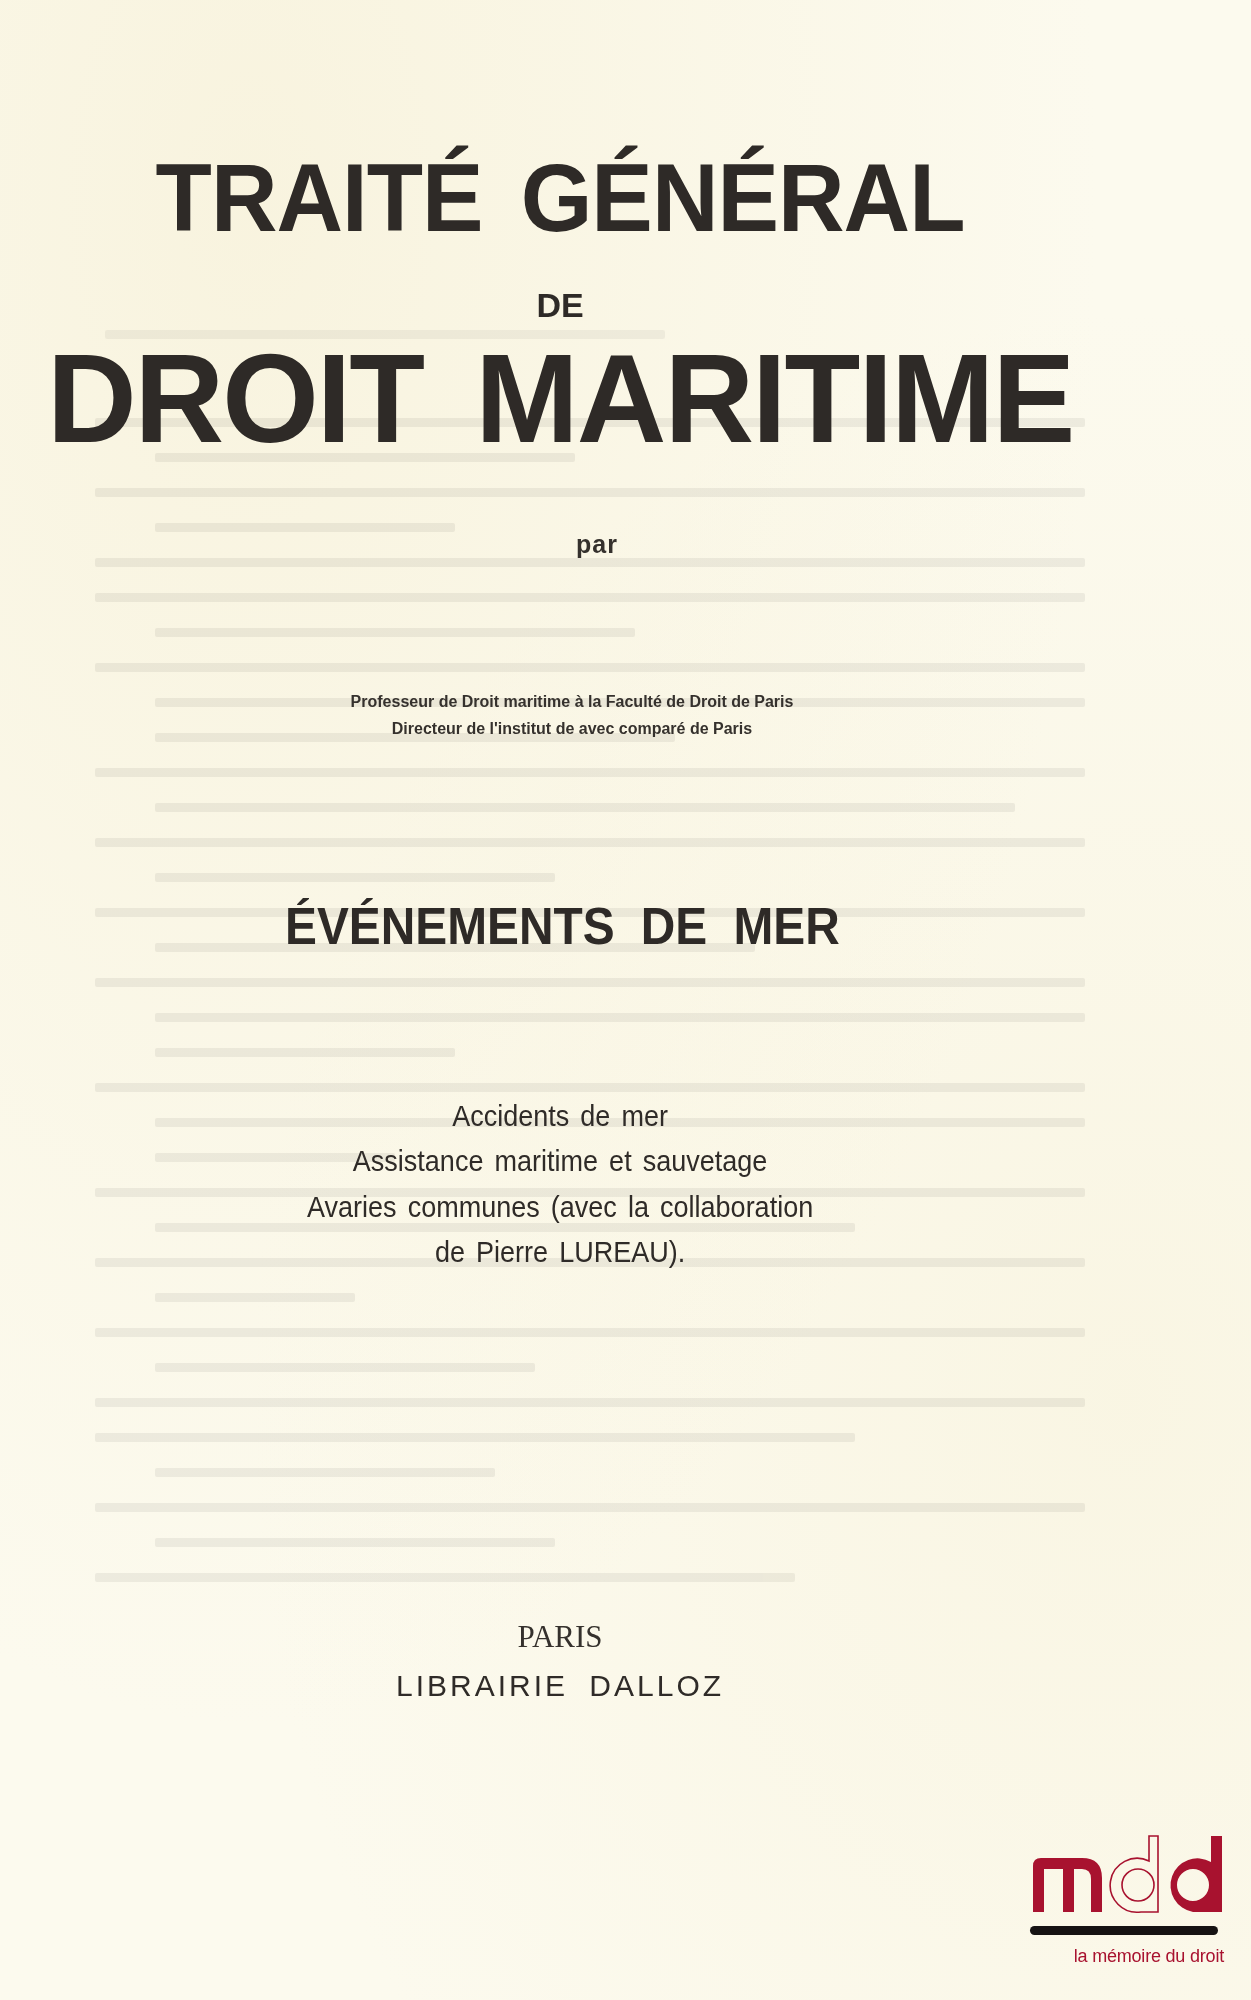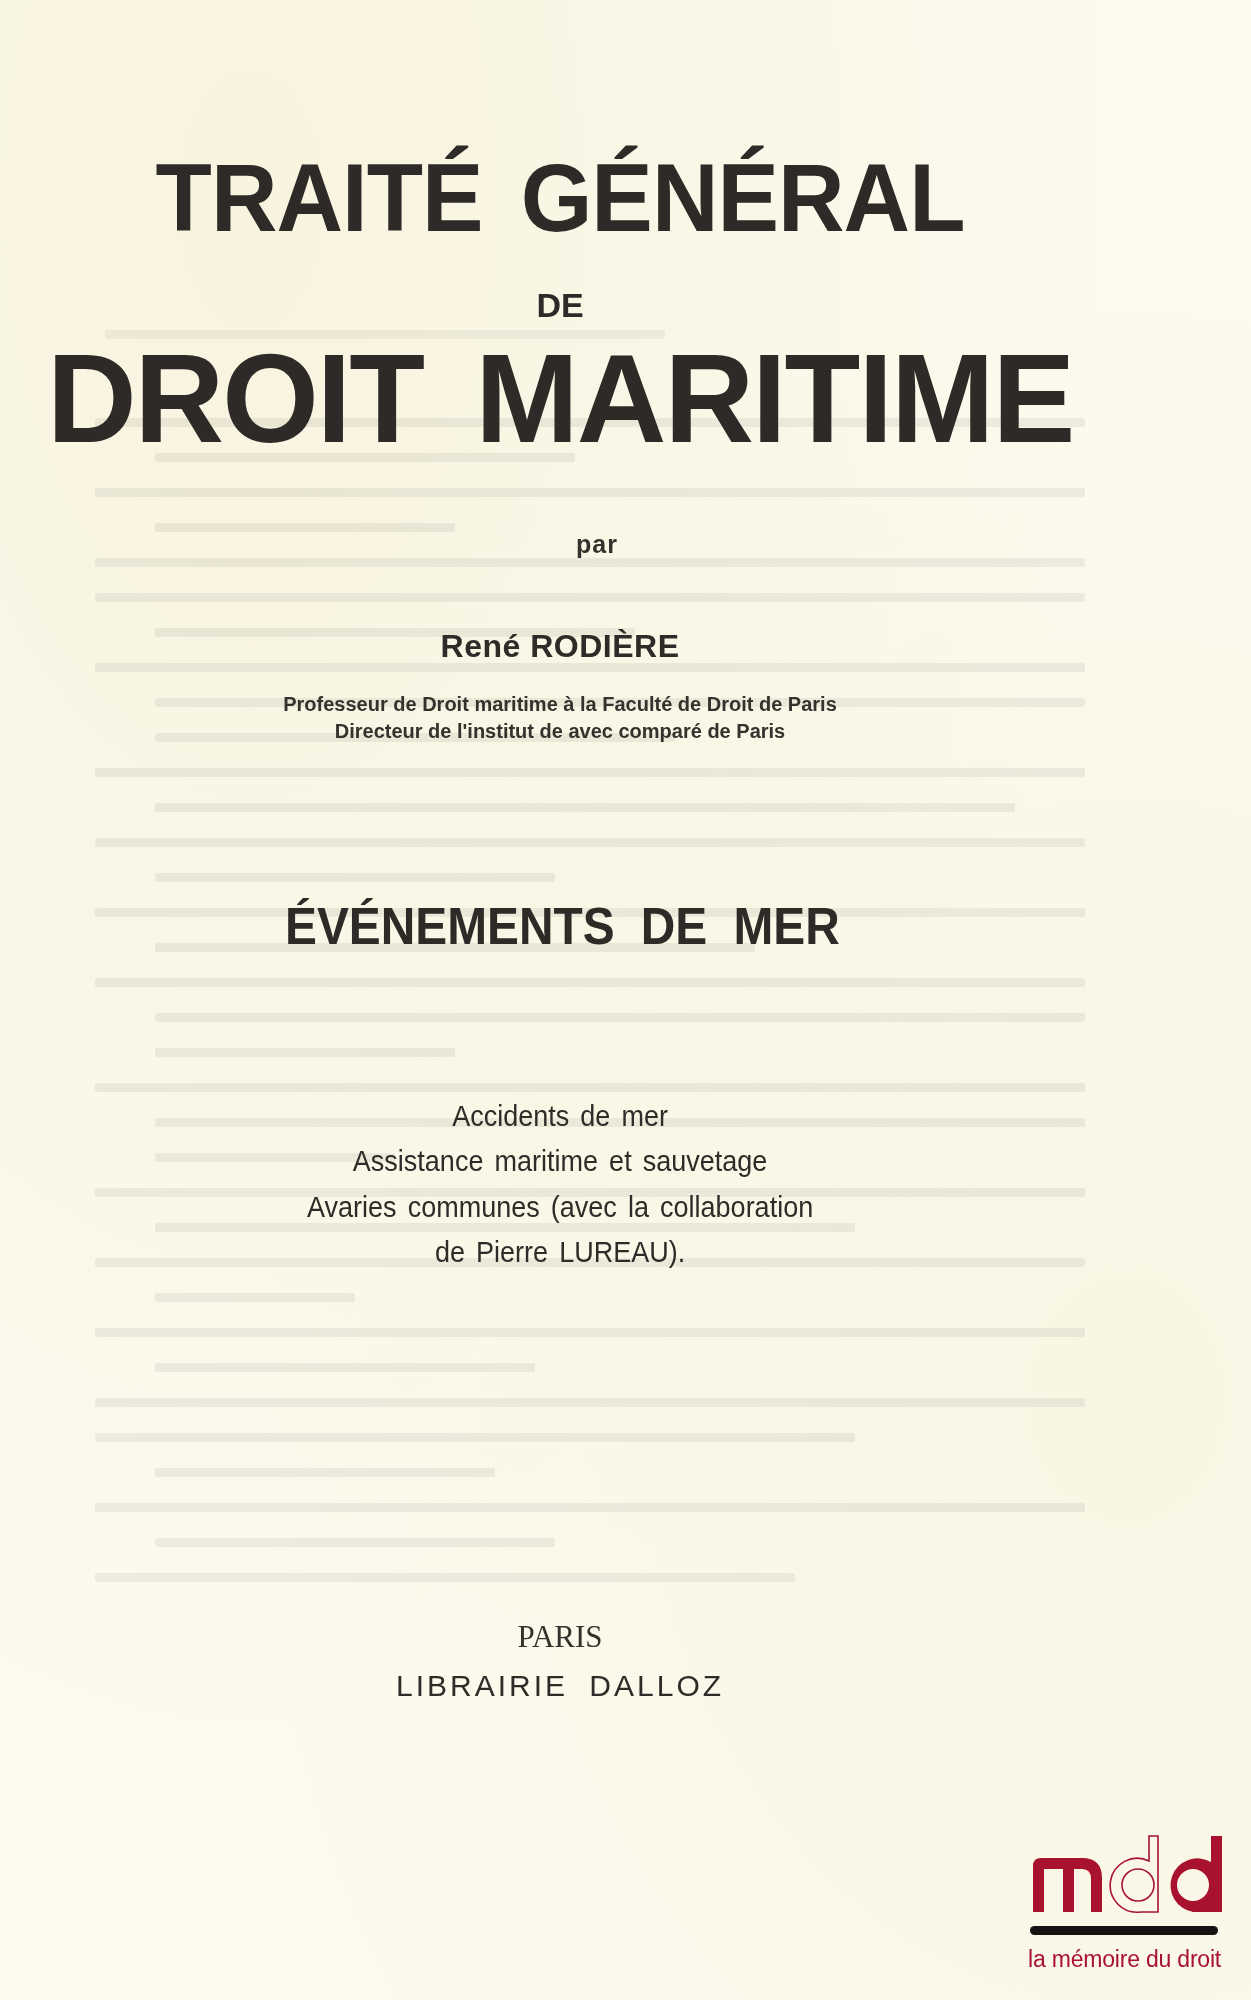--- a/index.html
+++ b/index.html
@@ -90,23 +90,24 @@
       padding-left: 37px;
     }
     .author {
       top: 630px;
       font-size: 32px;
       font-weight: bold;
       letter-spacing: 0.5px;
       color: #2f2b28;
     }
     .affil {
-      font-size: 20px;
-      font-weight: bold;
-      color: #35312d;
+      font-size: 16px;
+      font-weight: bold;
+      color: #35312d;
+      margin-left: 12px;
     }
     .affil-1 { top: 694px; }
     .affil-2 { top: 721px; }
     .volume {
       top: 900px;
       font-size: 52px;
       font-weight: bold;
       letter-spacing: 0px;
       word-spacing: 14px;
       transform: scaleX(0.92);
@@ -162,22 +163,22 @@
       width: 188px;
       height: 9px;
       border-radius: 5px;
       background: #161313;
     }
     .logo-tagline {
       position: absolute;
       left: 6px;
       top: 116px;
       width: 196px;
-      text-align: left;
-      font-size: 23px;
+      text-align: right;
+      font-size: 18px;
       color: #a8122f;
       white-space: nowrap;
       letter-spacing: -0.2px;
     }
   </style>
 </head>
 <body>
 
 <div class="page">
 
@@ -219,21 +220,20 @@
     <div class="bl s" style="width:400px"></div>
     <div class="bl" style="width:700px"></div>
   </div>
 
   <div class="line title-1 cond">TRAITÉ GÉNÉRAL</div>
   <div class="line title-de">DE</div>
   <div class="line title-2 cond">DROIT MARITIME</div>
 
   <div class="line par">par</div>
 
-  <div class="line author">René RODIÈRE</div>
   <div class="line affil affil-1">Professeur de Droit maritime à la Faculté de Droit de Paris</div>
   <div class="line affil affil-2">Directeur de l'institut de avec comparé de Paris</div>
 
   <div class="line volume cond">ÉVÉNEMENTS DE MER</div>
 
   <div class="line content content-1 cond">Accidents de mer</div>
   <div class="line content content-2 cond">Assistance maritime et sauvetage</div>
   <div class="line content content-3 cond">Avaries communes (avec la collaboration</div>
   <div class="line content content-4 cond">de Pierre LUREAU).</div>
 

